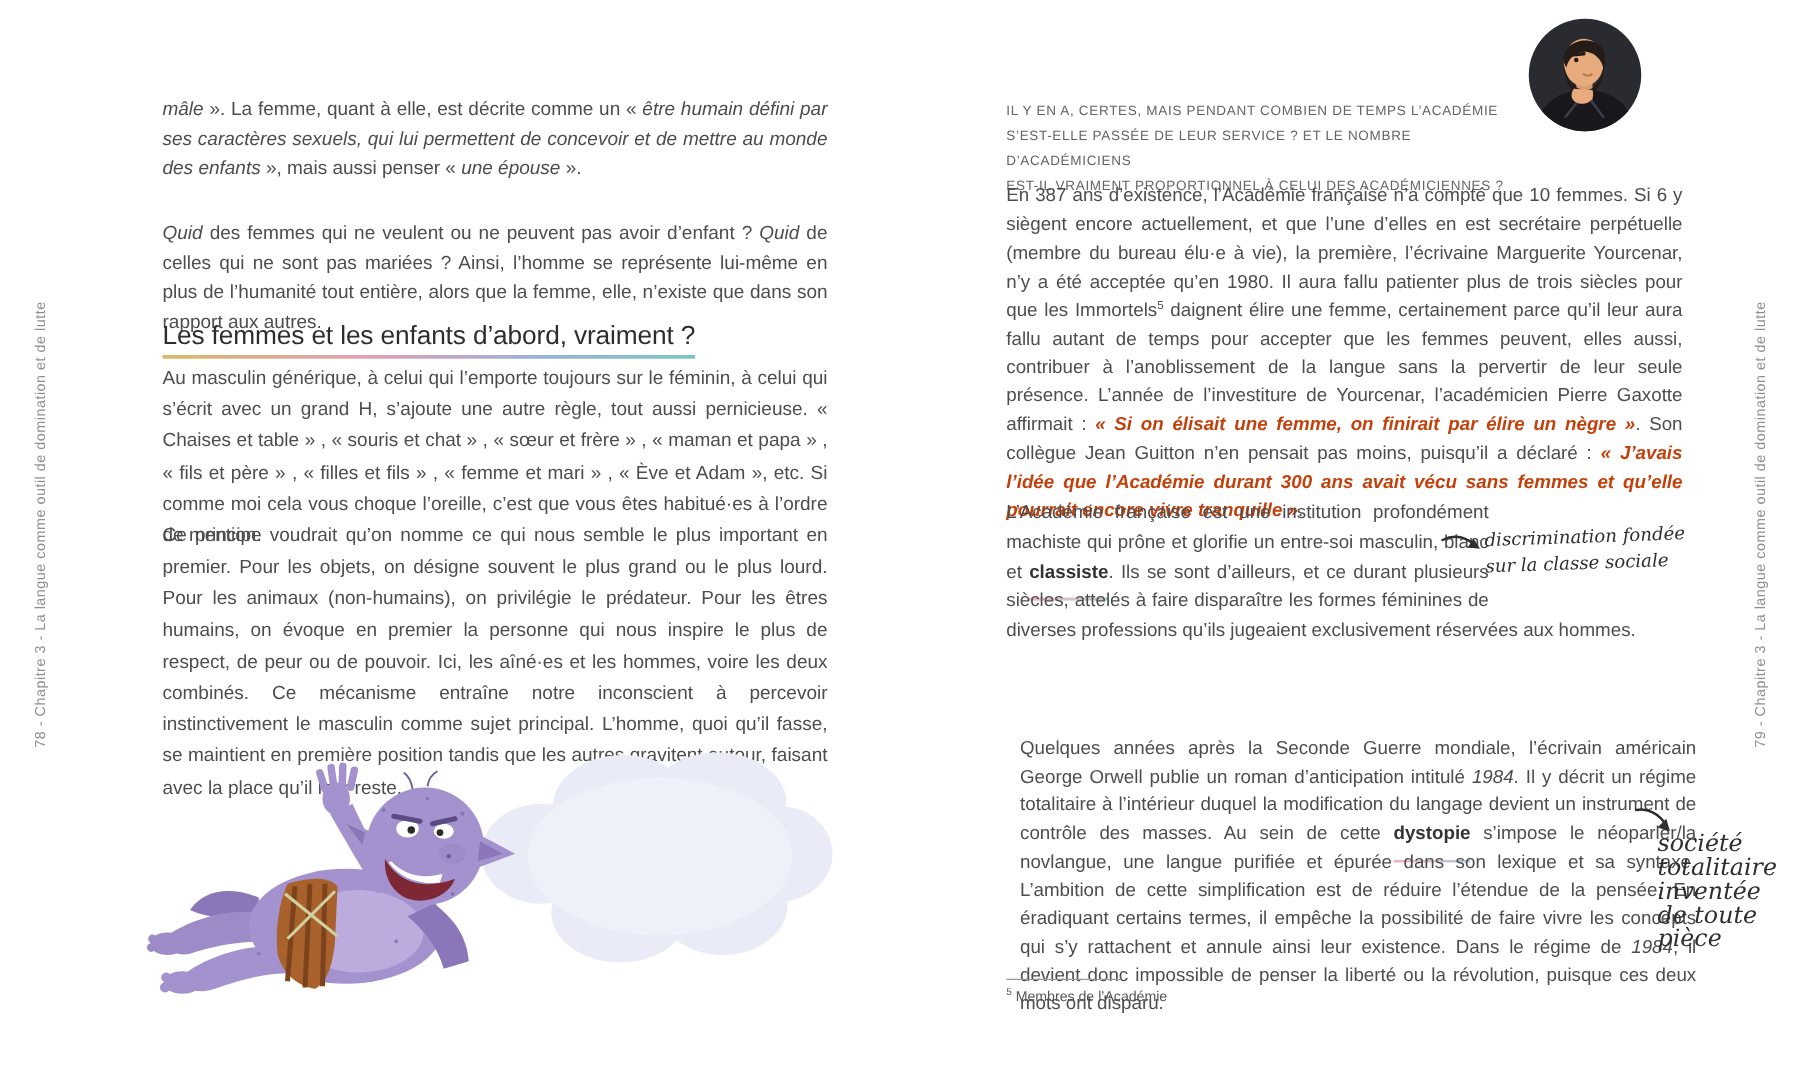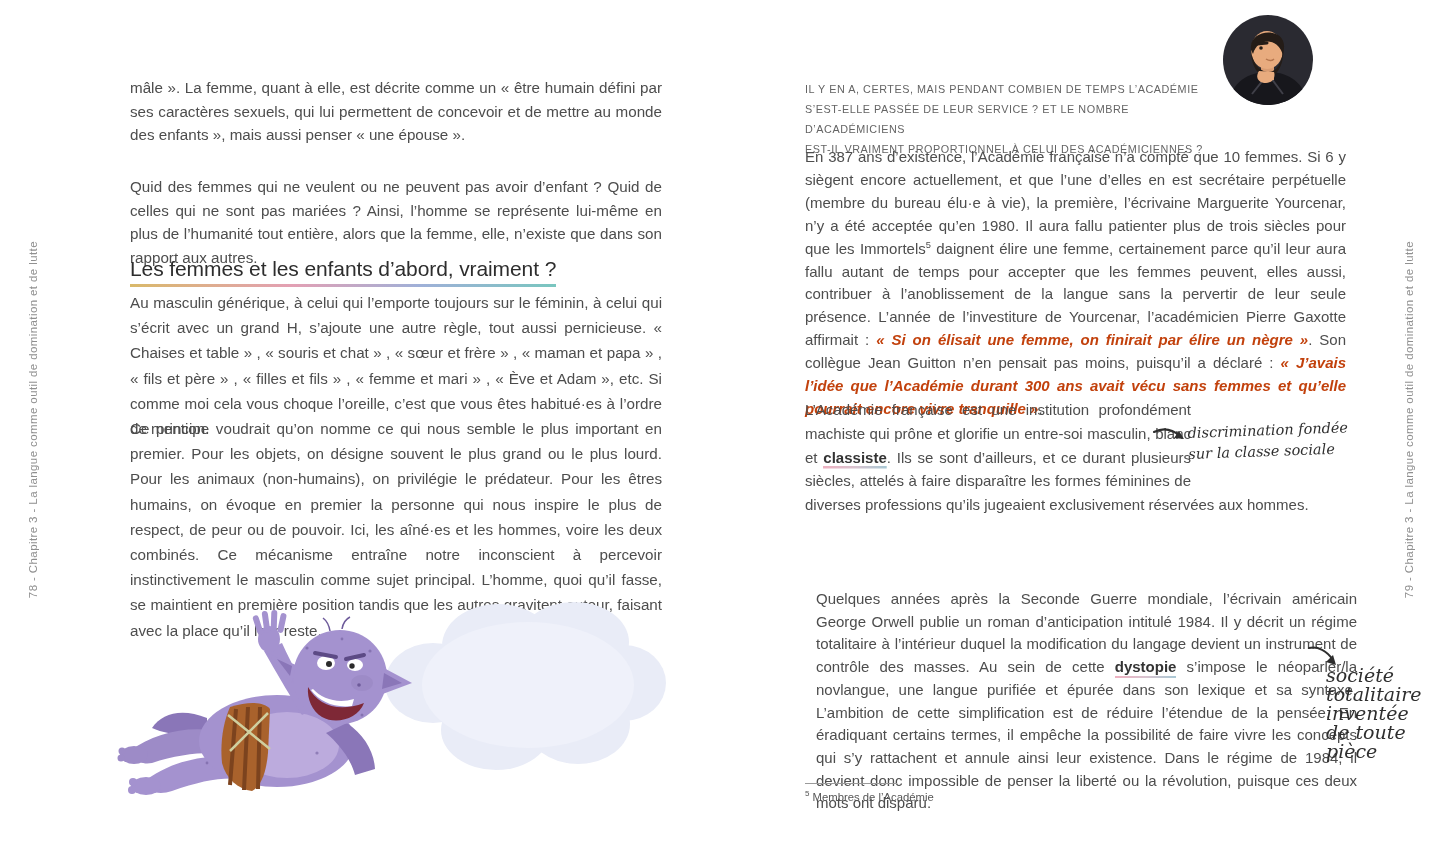--- a/index.html
+++ b/index.html
@@ -11,26 +11,26 @@
 
 align-items:center;justify-content:center;}
   .margin-caption span{writing-mode:vertical-rl;transform:rotate(180deg);
       font-size:11.5px;letter-spacing:.4px;color:#8f8f8f;white-space:nowrap;}
   .margin-caption.left{left:20px;}
   .margin-caption.right{left:1396px;}
 
   
   .blk{position:absolute;margin:0;}
   .body{font-size:15.2px;line-height:23.5px;text-align:justify;color:#4d4d4d;}
-  .seg-i{}
+  .seg-i{font-style:italic;}
   .seg-bi{font-weight:700;font-style:italic;color:#c2410c;}
   sup.seg-sup{font-size:.62em;line-height:0;}
   .seg-bu{font-weight:700;color:#333;
       background:linear-gradient(90deg,#eeb0c0,#d9c3cf,#a8c8d4) bottom/100% 2.5px no-repeat;
-      padding-bottom:3px;}
+      padding-bottom:15px;}
 
   .heading{font-size:21px;font-weight:400;color:#2d2d2d;line-height:33px;letter-spacing:-.1px;}
   .heading .hline{background:linear-gradient(90deg,#d9b96a,#e3a0b4 38%,#9fb0d8 68%,#79c6bf) bottom/100% 3px no-repeat;
       padding-bottom:7px;-webkit-box-decoration-break:clone;box-decoration-break:clone;}
 
   
   .lp1{left:130px;top:76px;width:532px;}
   .lp2{left:130px;top:175px;width:532px;}
   .lh2{left:130px;top:252px;width:540px;}
   .lp3{left:130px;top:290px;width:532px;line-height:25.2px;}

